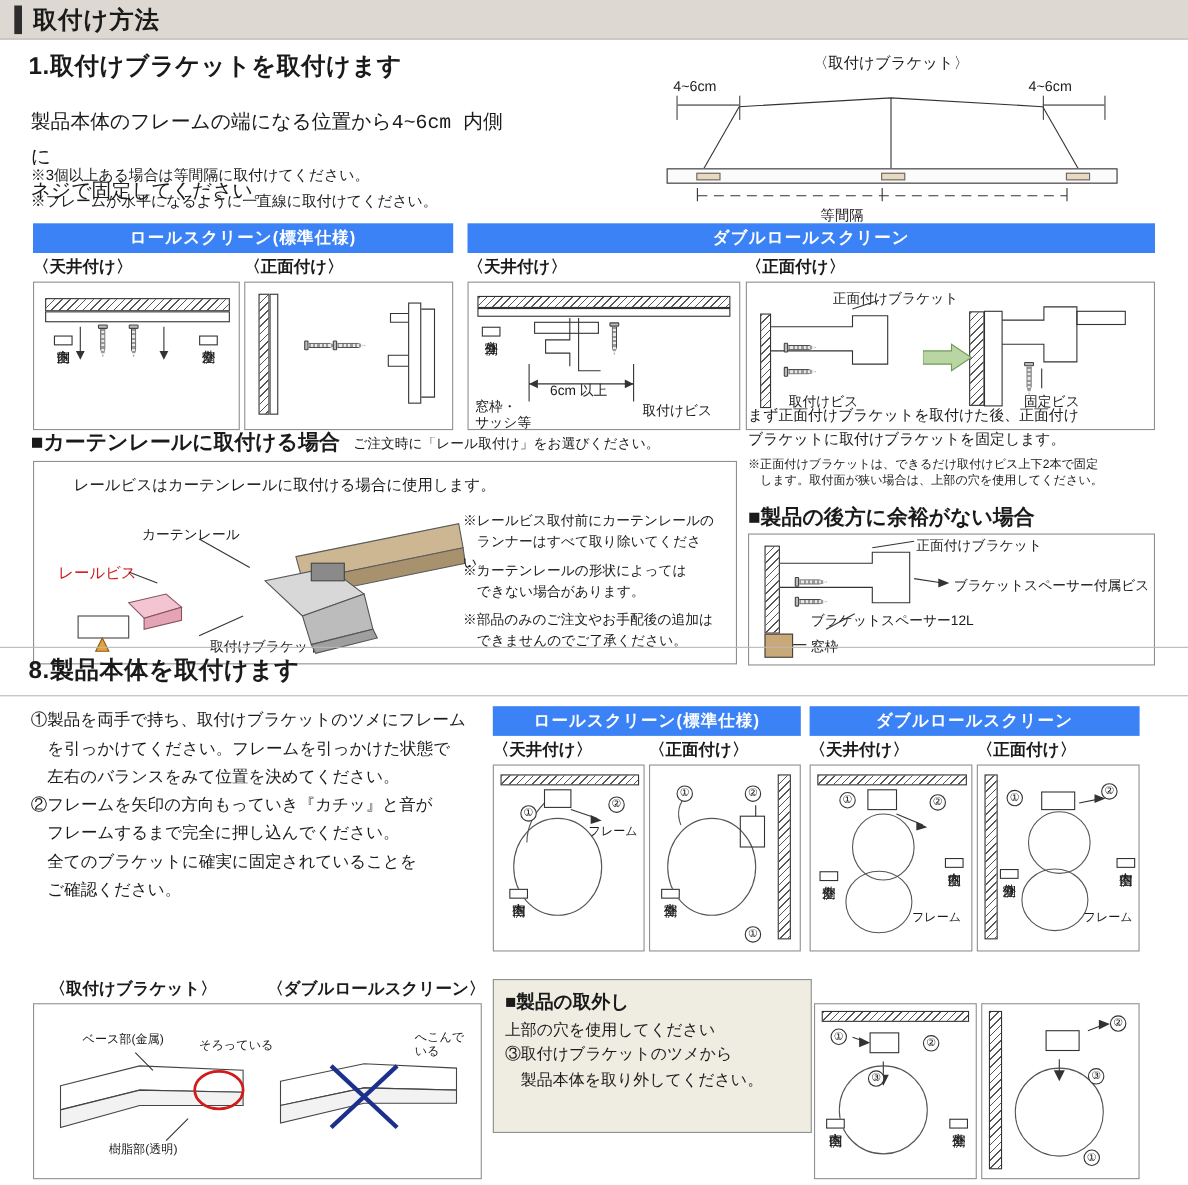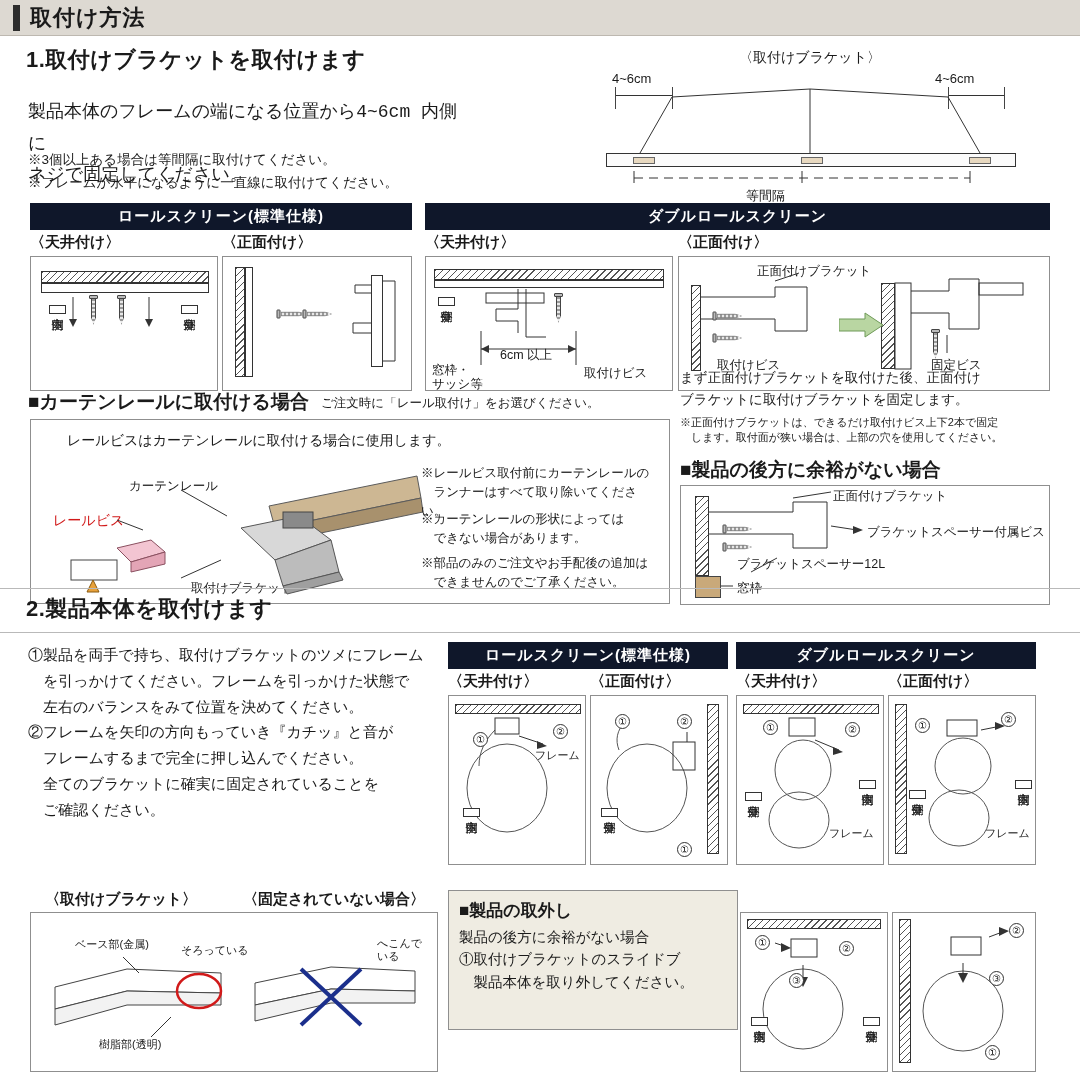--- a/index.html
+++ b/index.html
@@ -20,21 +20,21 @@
   .hdr .bar { width:7px; height:26px; background:#2d2d2d; margin-left:13px; }
   .hdr .title { font-size:22px; font-weight:bold; margin-left:10px; letter-spacing:1px; }
 
   
   .sec-title { font-size:22px; font-weight:bold; letter-spacing:.5px; }
   .rule { border:0; border-top:1px solid #b9b9b9; margin:0; }
   .sm { font-size:12.5px; }
   .xs { font-size:11px; }
 
   .banner {
-    background:#0f172a; color:#fff; text-align:center; font-weight:bold;
+    background:#3b82f6; color:#fff; text-align:center; font-weight:bold;
     font-size:15px; padding:4px 0; letter-spacing:1px;
   }
   .subhead { text-align:left; font-weight:bold; font-size:15px; }
   .box { border:1px solid #8f8f8f; background:#fff; }
   .hatch {
     background-image:repeating-linear-gradient(135deg,#555 0,#555 1px,transparent 1px,transparent 5px);
   }
   .vtxt {
     writing-mode:vertical-rl; text-orientation:upright;
     border:1px solid #333; font-size:12px; padding:2px 1px; background:#fff;
@@ -344,21 +344,21 @@
         </div>
       <div class="sm" style="position:absolute;left:152px;top:2px">正面付けブラケット</div>
       <div class="sm" style="position:absolute;left:186px;top:38px">ブラケットスペーサー付属ビス</div>
       <div class="sm" style="position:absolute;left:56px;top:70px">ブラケットスペーサー12L</div>
       <div class="sm" style="position:absolute;left:56px;top:94px">窓枠</div>
     </div>
   </div>
 
   <div id="sec2">
     <hr class="rule" style="position:absolute;top:-2px;left:0;width:1080px">
-    <div id="s2title" class="sec-title">2.製品本体を取付けます</div>
+    <div id="s2title" class="sec-title">8.製品本体を取付けます</div>
     <hr id="s2rule" class="rule">
 
     <div id="s2list">
       <div style="white-space:pre-line;margin-bottom:0">①製品を両手で持ち、取付けブラケットのツメにフレーム
 　を引っかけてください。フレームを引っかけた状態で
 　左右のバランスをみて位置を決めてください。</div>
       <div style="white-space:pre-line">②フレームを矢印の方向もっていき『カチッ』と音が
 　フレームするまで完全に押し込んでください。
 　全てのブラケットに確実に固定されていることを
 　ご確認ください。</div>
@@ -435,21 +435,21 @@
         <div class="circnum" style="position:absolute;left:26px;top:22px">①</div>
         <div class="circnum" style="position:absolute;left:112px;top:16px">②</div>
         <div class="xs" style="position:absolute;left:96px;top:130px">フレーム</div>
         <div class="vtxt" style="position:absolute;left:20px;top:94px">室外側</div>
         <div class="vtxt" style="position:absolute;left:126px;top:84px">室内側</div>
       </div>
     </div>
 
     <div id="fixhead">
       <div class="subhead" style="width:190px">〈取付けブラケット〉</div>
-      <div class="subhead" style="width:200px">〈固定されていない場合〉</div>
+      <div class="subhead" style="width:200px">〈ダブルロールスクリーン〉</div>
     </div>
     <div id="fixbox" class="box">
       <svg width="408" height="160" style="position:absolute;left:0;top:0">
 
         <polygon points="24,74 96,56 190,60 190,80 96,78 24,96" fill="#fff" stroke="#444" stroke-width="1"></polygon>
         <polygon points="24,96 96,78 190,80 190,92 96,92 24,112" fill="#f2f2f2" stroke="#444" stroke-width="1"></polygon>
         <ellipse cx="168" cy="78" rx="22" ry="17" fill="none" stroke="#d11a1a" stroke-width="2.5"></ellipse>
 
         <polygon points="224,70 300,54 384,58 384,78 300,76 224,92" fill="#fff" stroke="#444" stroke-width="1"></polygon>
         <polygon points="224,92 300,76 384,78 384,90 300,90 224,108" fill="#f2f2f2" stroke="#444" stroke-width="1"></polygon>
@@ -460,22 +460,22 @@
       </svg>
       <div class="xs" style="position:absolute;left:44px;top:24px">ベース部(金属)</div>
       <div class="xs" style="position:absolute;left:150px;top:30px">そろっている</div>
       <div class="xs" style="position:absolute;left:346px;top:24px;white-space:pre-line;line-height:1.2">へこんで
 いる</div>
       <div class="xs" style="position:absolute;left:68px;top:124px">樹脂部(透明)</div>
     </div>
 
     <div id="remove" class="beigebox" style="height:140px;padding:8px 10px">
       <div style="font-size:17px;font-weight:bold;margin-bottom:4px">■製品の取外し</div>
-      <div style="font-size:14.5px;line-height:1.55;white-space:pre-line">製品の後方に余裕がない場合</div>
-      <div style="font-size:14.5px;line-height:1.55;white-space:pre-line">①取付けブラケットのスライドブ
+      <div style="font-size:14.5px;line-height:1.55;white-space:pre-line">上部の穴を使用してください</div>
+      <div style="font-size:14.5px;line-height:1.55;white-space:pre-line">③取付けブラケットのツメから
 　製品本体を取り外してください。</div>
     </div>
 
     <div id="r1" class="box" style="height:160px;position:absolute">
       <div class="hatch" style="position:absolute;left:6px;top:6px;width:134px;height:10px;border:1px solid #333"></div>
       <svg width="148" height="160" style="position:absolute;left:0;top:0">
         <ellipse cx="62" cy="96" rx="40" ry="40" fill="none" stroke="#555" stroke-width="1"></ellipse>
         <rect x="50" y="26" width="26" height="18" fill="none" stroke="#333" stroke-width="1"></rect>
         <line x1="34" y1="30" x2="46" y2="34" stroke="#333" stroke-width="1"></line>
         <polygon points="50,35 40,30 40,39" fill="#333"></polygon>

